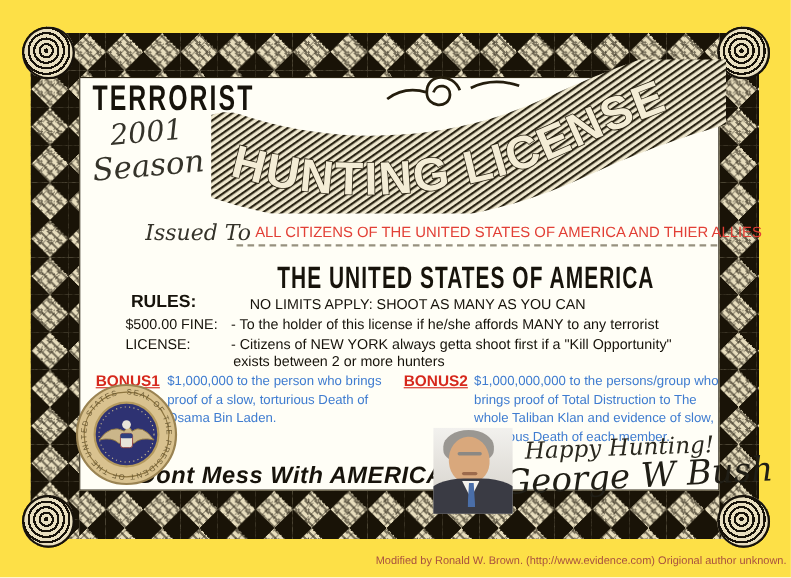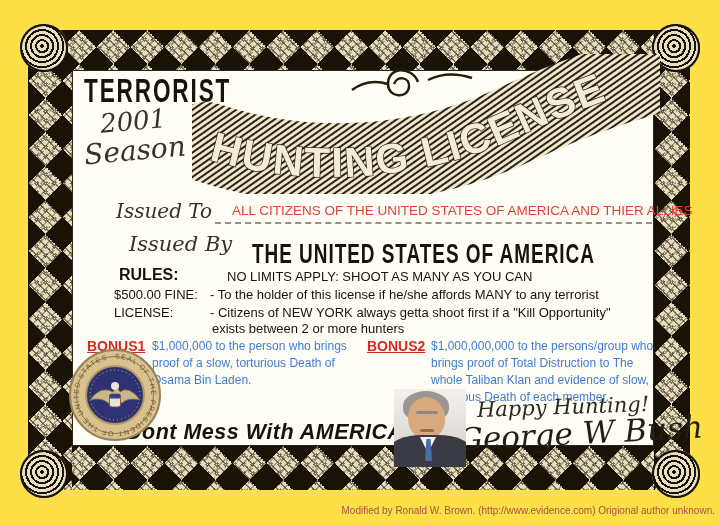--- a/index.html
+++ b/index.html
@@ -50,21 +50,21 @@
     font-size:26px; color:#2e2c24; transform:rotate(-5deg);
   }
   .seasonword{
     position:absolute; left:84px; top:134px;
     font-family:"DejaVu Serif", serif; font-style:italic;
     font-size:28px; color:#2e2c24; transform:rotate(-5deg);
   }
   .banner{position:absolute; left:192px; top:54px; width:468px; height:140px;}
   
   .script{font-family:"DejaVu Serif", serif; font-style:italic; color:#35332a;}
-  .issued-to-label{position:absolute; left:116px; top:199px; font-size:20px;}
+  .issued-to-label{position:absolute; left:132px; top:199px; font-size:20px;}
   .issued-to-value{position:absolute; left:213px; top:203px; font-size:13.5px; color:#e23f35; white-space:nowrap;margin-left:19px;}
   .dashline{position:absolute; left:215px; top:205px; width:437px; height:17px; border-bottom:2px dashed #97917f;}
   .issued-by-label{position:absolute; left:129px; top:232px; font-size:21px;}
   .usa-title{
     position:absolute; left:244px; top:238px; width:320px; text-align:center;
     font-size:20px; font-weight:700; letter-spacing:1px; white-space:nowrap;
     transform:scale(.95,1.4); transform-origin:center top;
   }
   
   .rules-heading{position:absolute; left:88px; top:266px; font-size:16px; font-weight:700;margin-left:31px;}
@@ -135,21 +135,20 @@
     <path d="M 14,88 C 122,124 234,112 324,70 C 384,42 438,26 460,20" fill="none" stroke="url(#hatch)" stroke-width="80" stroke-linecap="round"></path>
     <path d="M226,28 c-6,-16 -30,-16 -30,2 c0,14 20,15 21,3 c1,-10 -12,-12 -15,-3 M196,30 q-20,-6 -36,6 M236,26 q20,-10 44,-2" fill="none" stroke="#241d0d" stroke-width="2.5"></path>
     <text font-family="Liberation Sans, sans-serif" font-weight="700" font-size="42" letter-spacing="2" fill="#f4edd6" stroke="#231c0c" stroke-width="1.4" paint-order="stroke">
       <textPath href="#titlecurve" startOffset="1%">HUNTING LICENSE</textPath>
     </text>
   </svg>
 
   <div class="issued-to-label script">Issued To</div>
   <div class="issued-to-value">ALL CITIZENS OF THE UNITED STATES OF AMERICA AND THIER ALLIES</div>
   <div class="dashline"></div>
-  <div class="issued-by-label script">Issued By</div>
   <div class="usa-title">THE UNITED STATES OF AMERICA</div>
 
   <div class="rules-heading">RULES:</div>
   <div class="no-limits">NO LIMITS APPLY:  SHOOT AS MANY AS YOU CAN</div>
   <div class="fine-label">$500.00 FINE:</div>
   <div class="fine-text">- To the holder of this license if he/she affords MANY to any terrorist</div>
   <div class="remember-label">LICENSE:</div>
   <div class="remember-text">- Citizens of NEW YORK always getta shoot first if a "Kill Opportunity"</div>
   <div class="remember-text2">exists between 2 or more hunters</div>
 

